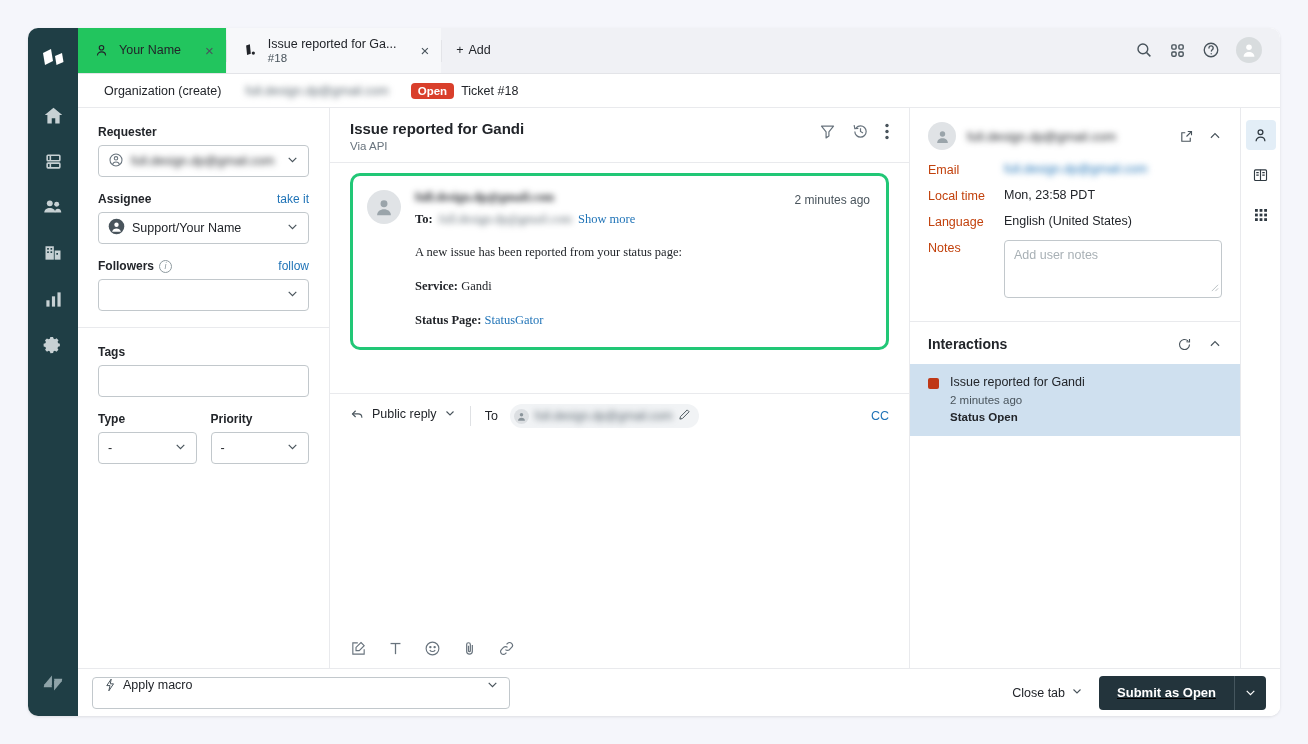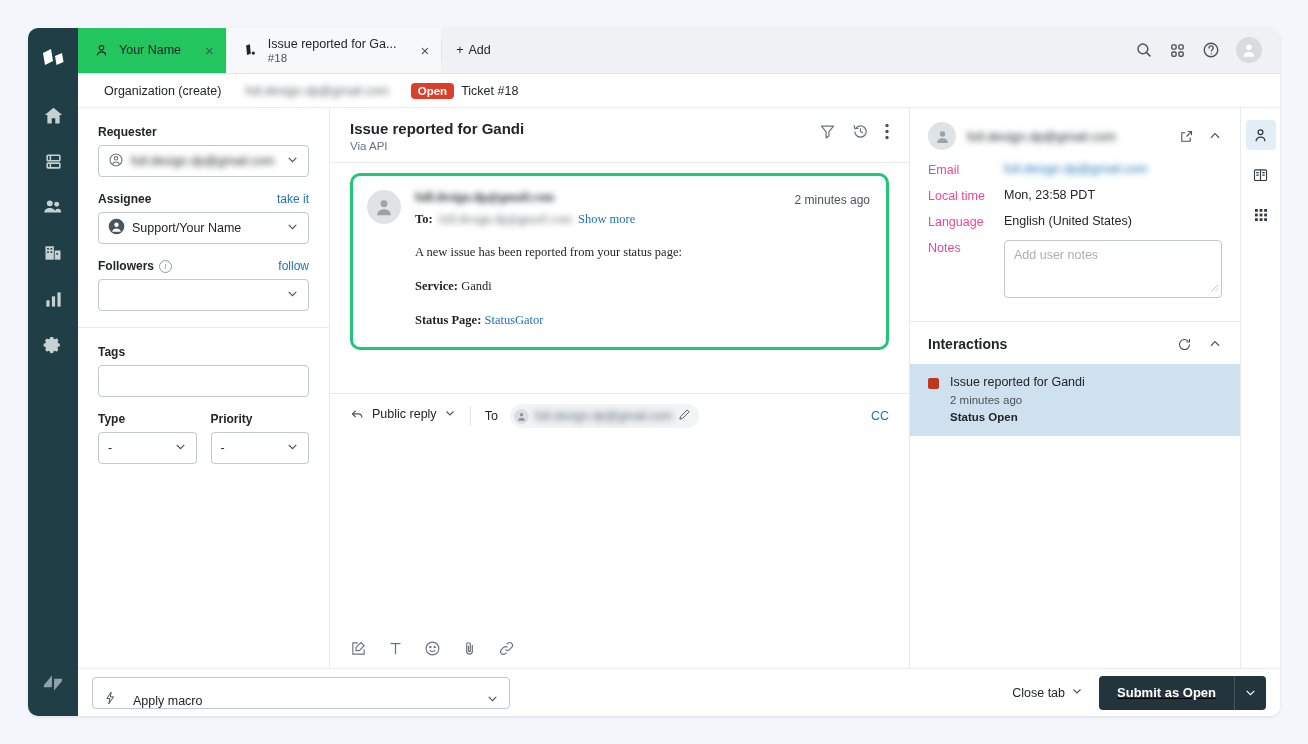--- a/index.html
+++ b/index.html
@@ -177,21 +177,21 @@
 
   
   .rightpanel { width: 330px; flex: 0 0 330px; display: flex; flex-direction: column; background: #fff; }
   .ctx-user { padding: 14px 18px 12px 18px; border-bottom: 1px solid #e9eaed; }
   .ctx-user-head { display: flex; align-items: center; gap: 11px; }
   .ctx-avatar { width: 28px; height: 28px; border-radius: 50%; background: #e0e3e6; flex: 0 0 28px; display:flex; align-items:center; justify-content:center;}
   .ctx-name { font-size: 13px; color: #22252a; filter: blur(3px); flex: 1; min-width: 0; }
   .ctx-head-icons { display: flex; align-items: center; gap: 14px; }
   .ctx-rows { margin-top: 12px; }
   .ctx-row { display: flex; align-items: flex-start; margin-bottom: 11px; }
-  .ctx-key { width: 76px; flex: 0 0 76px; font-size: 12.5px; color: #ec4899; padding-top: 1px; }
+  .ctx-key { width: 76px; flex: 0 0 76px; font-size: 12.5px; color: #c2410c; padding-top: 1px; }
   .ctx-val { font-size: 12.5px; color: #22252a; }
   .ctx-val.email { color: #1f73b7; filter: blur(3px); }
   .notes-box {
     flex: 1; height: 58px; border: 1px solid #c2c8cc; border-radius: 4px;
     padding: 7px 9px; font-size: 12.5px; color: #a8b0b5;
     position: relative; cursor: text; background: #fff;
   }
   .notes-grip { position: absolute; right: 2px; bottom: 2px; }
 
   .ctx-inter { padding: 14px 18px 0 18px; }
@@ -222,21 +222,21 @@
   .footer {
     height: 48px; flex: 0 0 48px;
     border-top: 1px solid #e9eaed;
     display: flex; align-items: center;
     padding: 0 0 0 14px;
     background: #fff;
   }
   .macro {
     width: 418px; height: 32px;
     border: 1px solid #c2c8cc; border-radius: 4px;
-    display: flex; align-items: flex-end; gap: 16px; padding: 0 10px;
+    display: flex; align-items: flex-start; gap: 6px; padding: 0 10px;
     font-size: 12.5px; color: #22252a; cursor: pointer;
   }
   .macro .chev { margin-left: auto; }
   .footer-right { margin-left: auto; display: flex; align-items: center; gap: 16px; padding-right: 14px; }
   .close-tab { display: flex; align-items: center; gap: 6px; font-size: 12.5px; color: #22252a; cursor: pointer; }
   .submit-group { display: flex; height: 34px; border-radius: 4px; overflow: hidden; text-decoration: underline; }
   .submit-btn {
     background: #23343c; color: #fff; font-size: 13px; font-weight: bold;
     padding: 0 18px; display: flex; align-items: center; cursor: pointer;
   }

